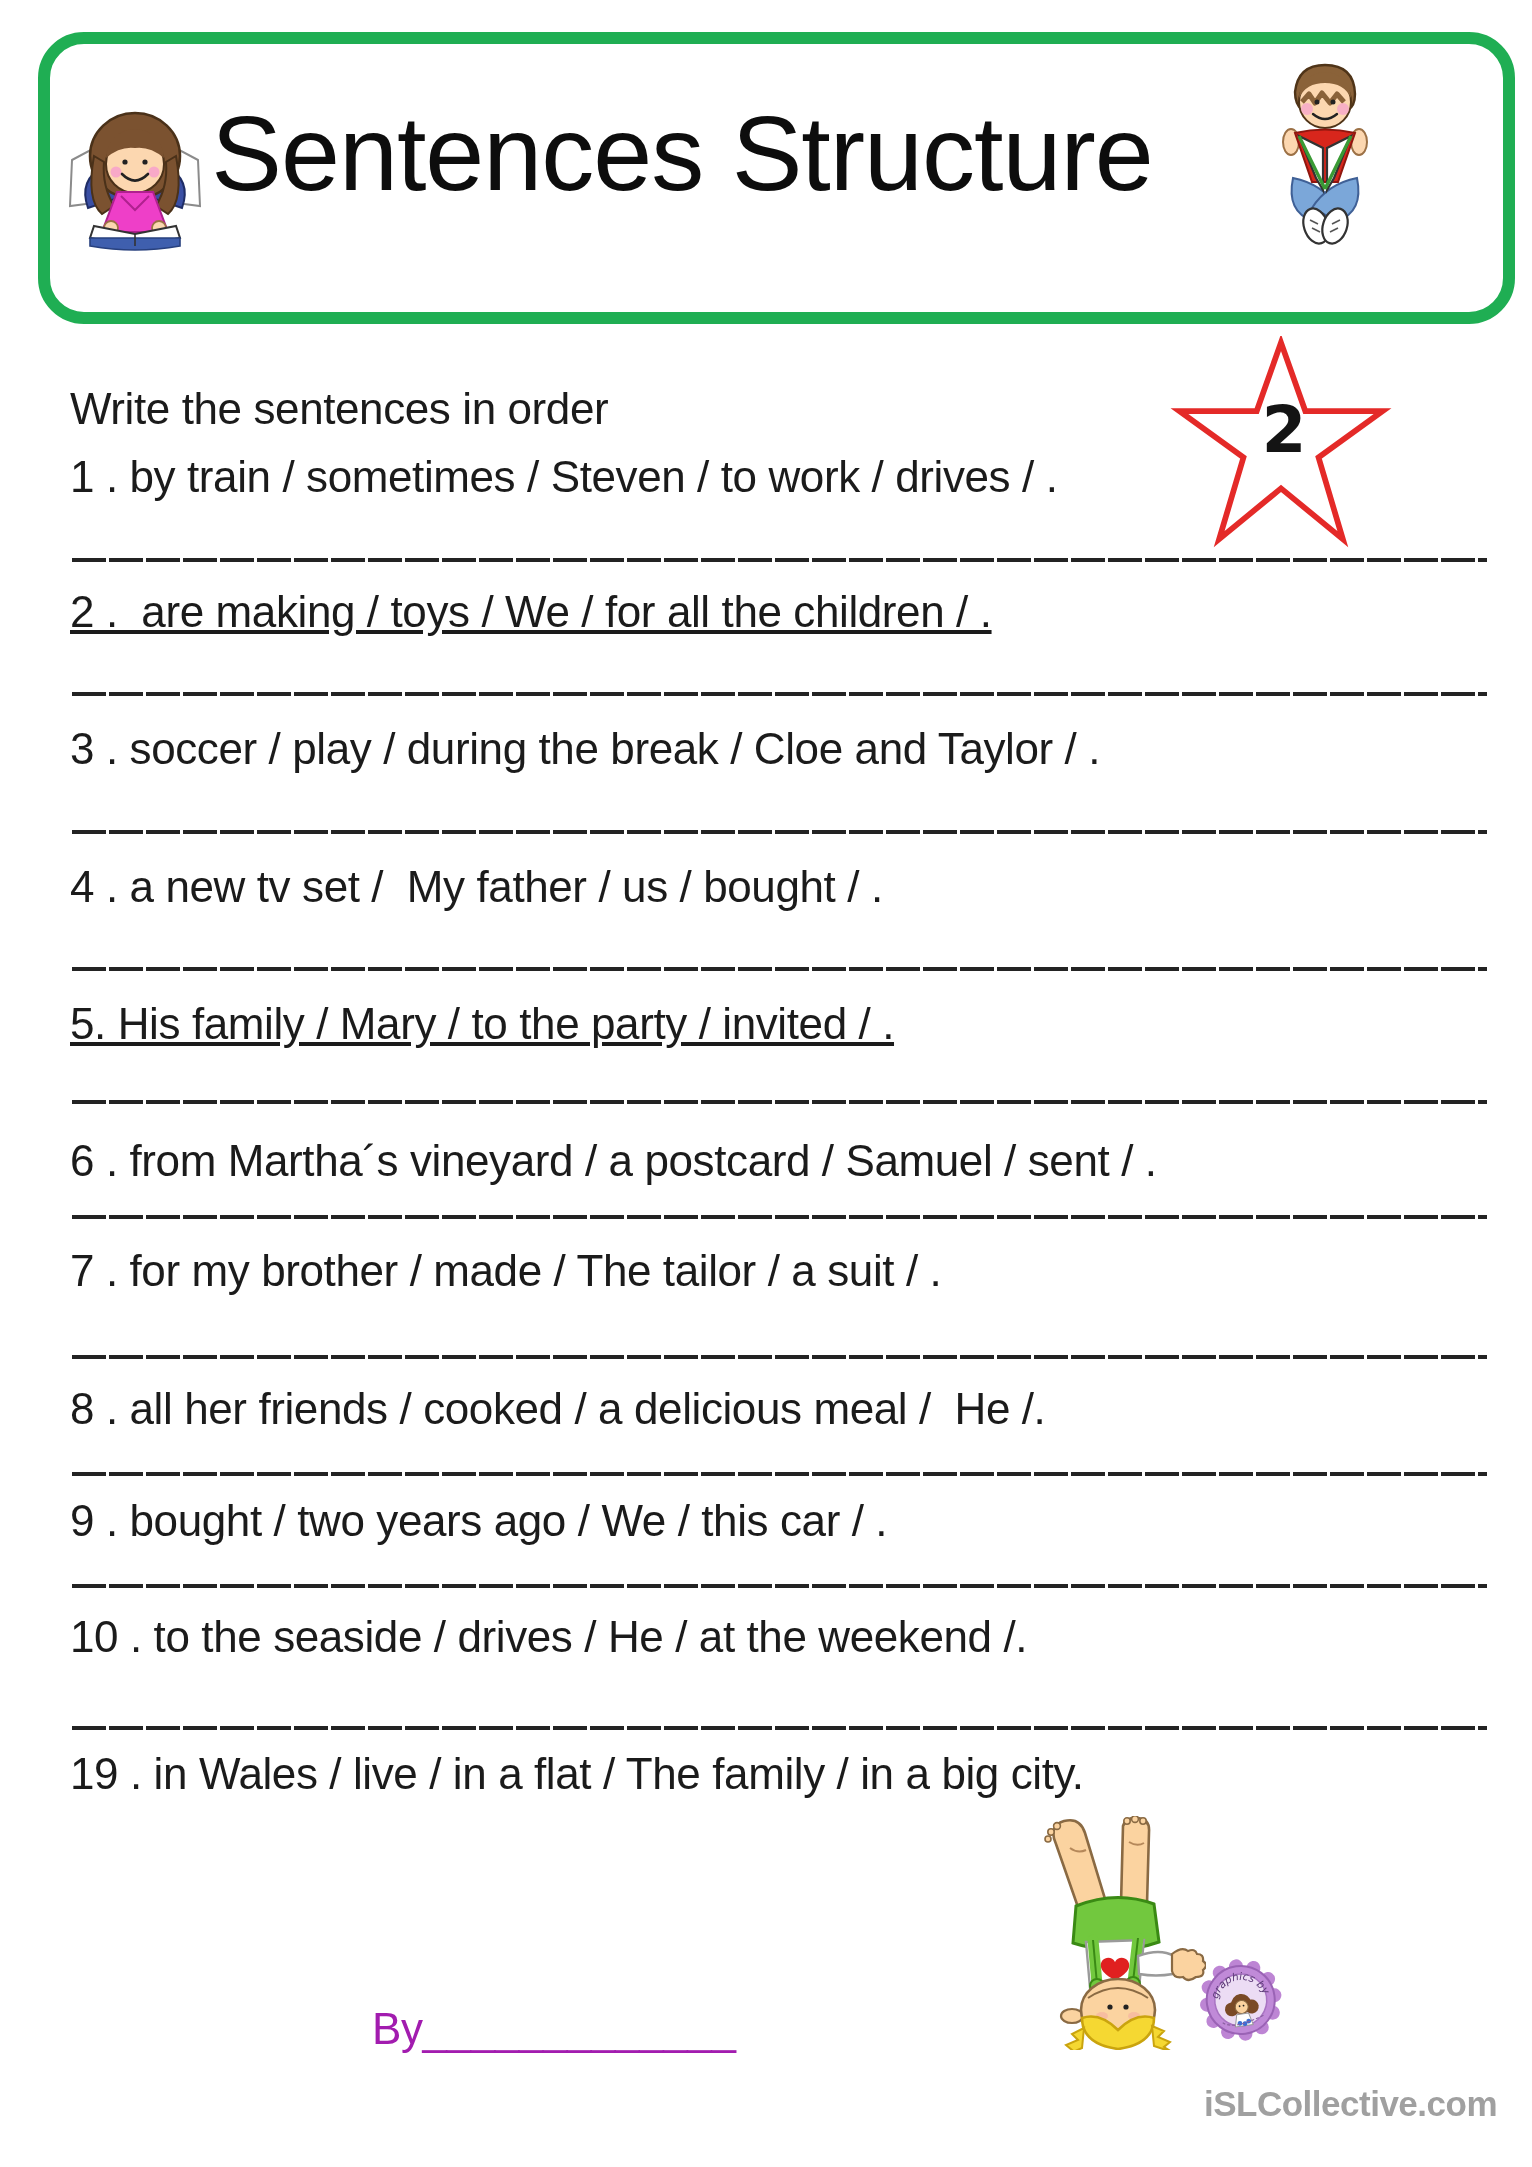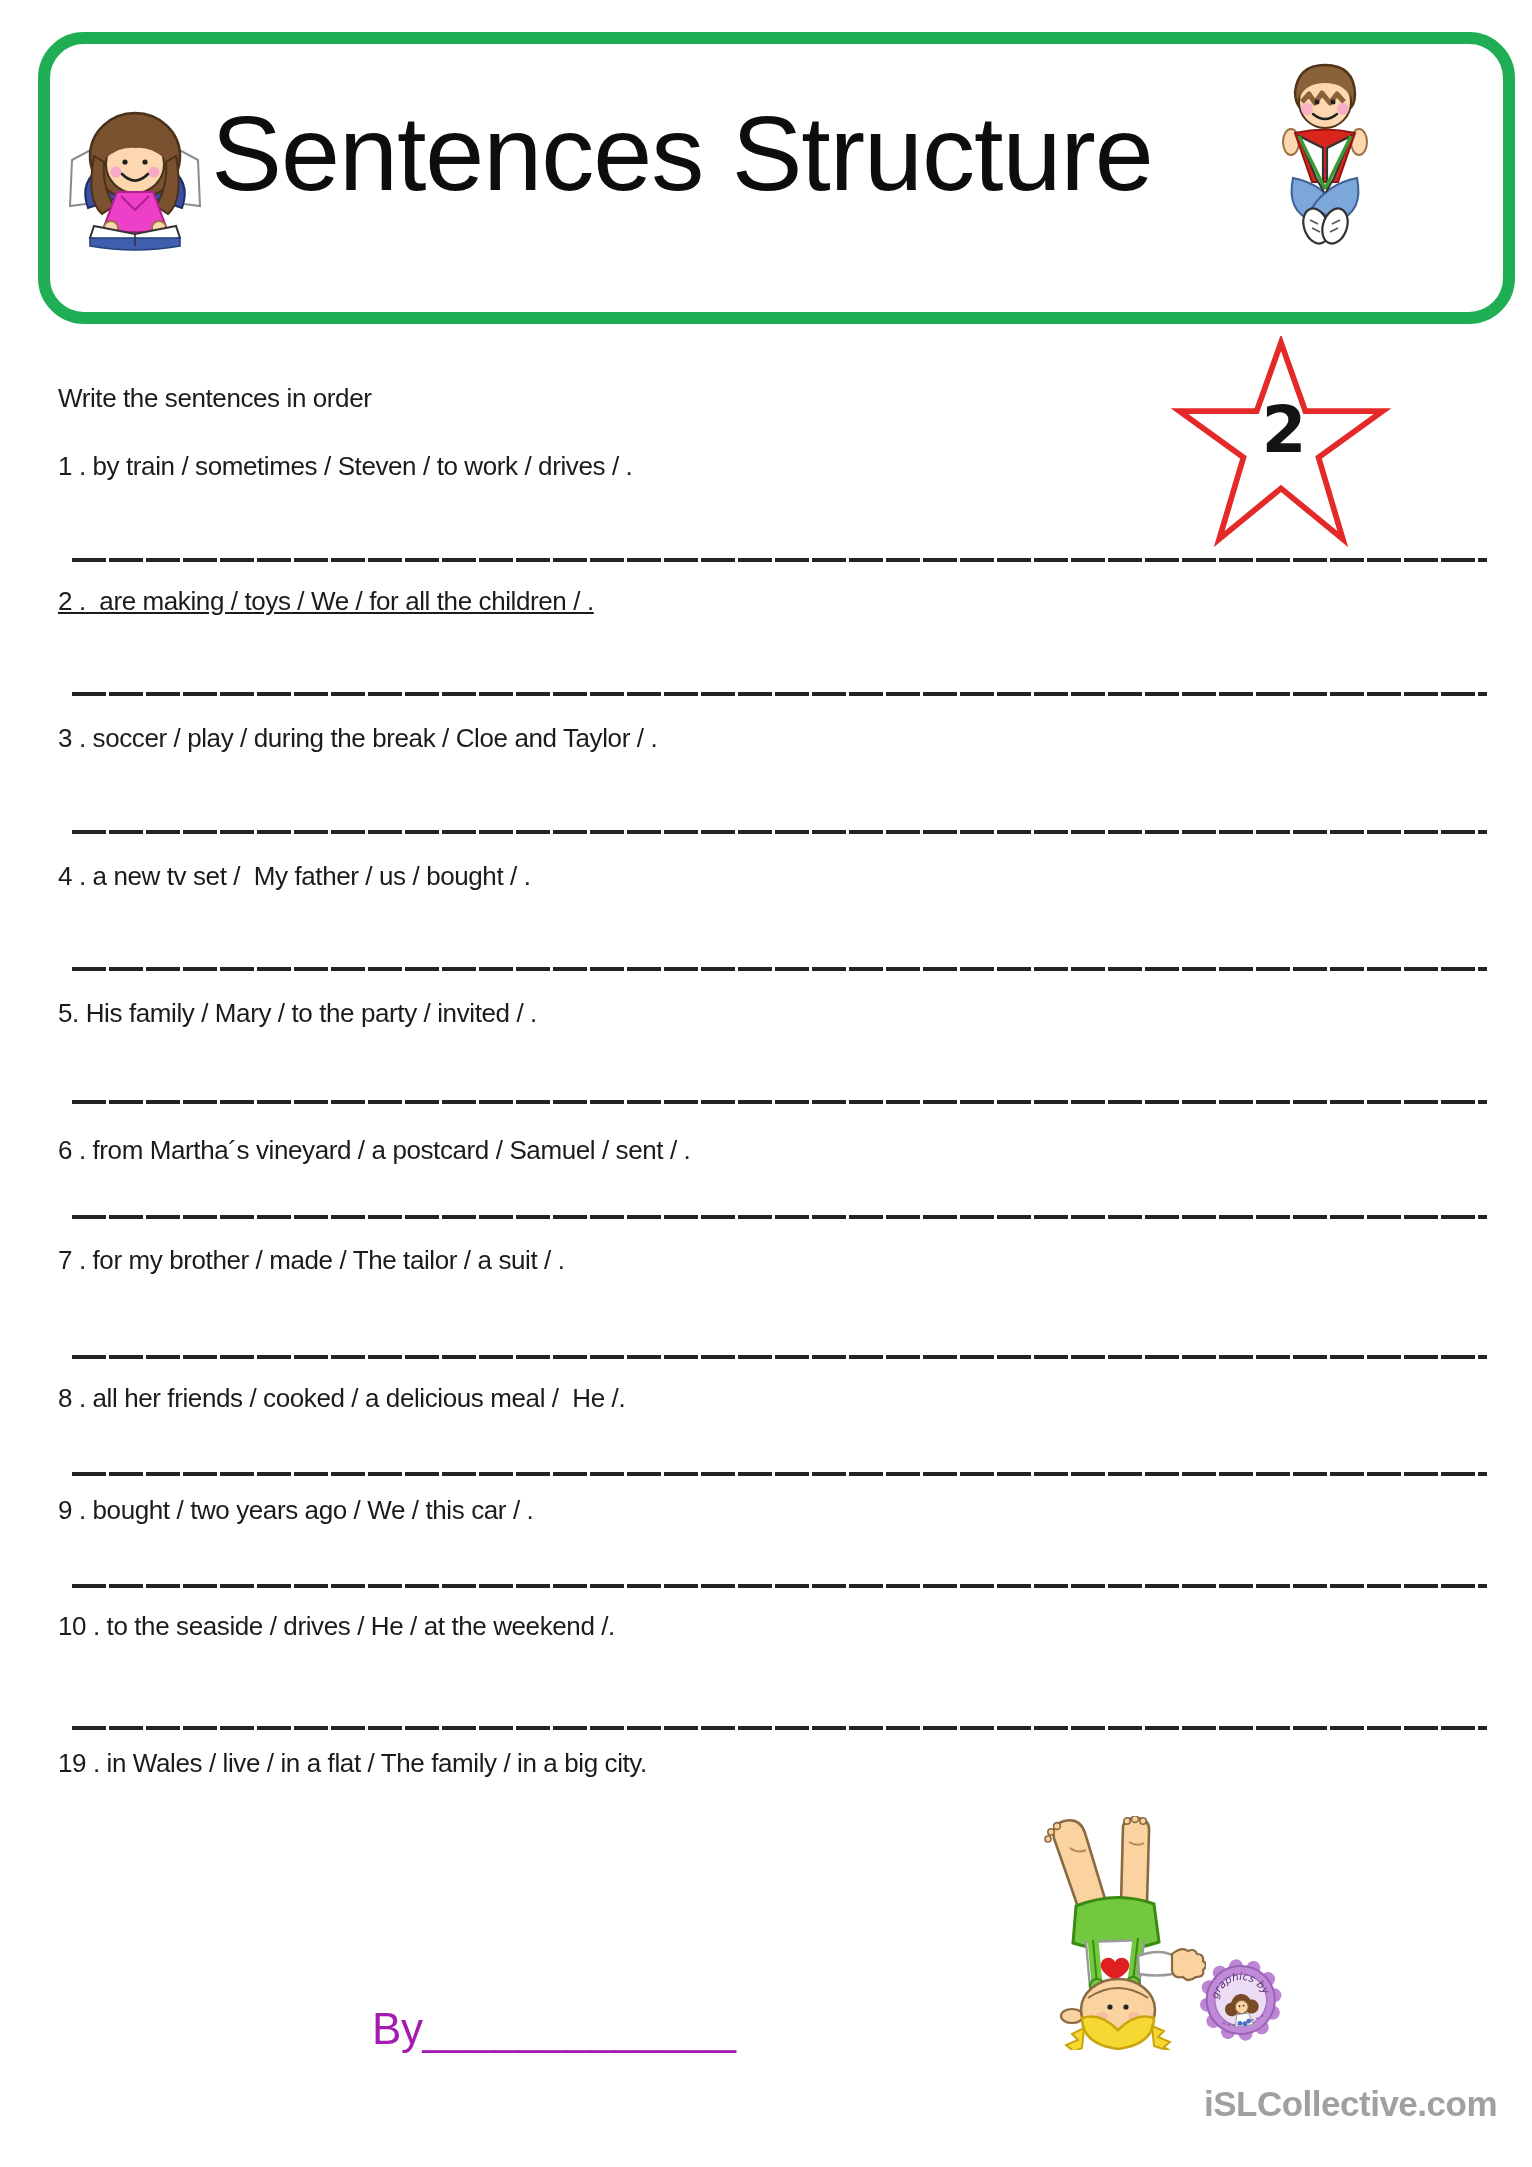--- a/index.html
+++ b/index.html
@@ -31,21 +31,21 @@
   
   .star-wrap{left:1168px;top:336px;width:226px;height:212px;}
   .star-num{
     left:1244px;top:398px;width:80px;text-align:center;
     font-family:"DejaVu Sans", sans-serif;
     font-size:64px;font-weight:700;color:#141414;line-height:1;
   }
 
   
   .ws-text{
-    left:58px;font-size:26px;line-height:1.2;letter-spacing:-0.4px;
+    left:70px;font-size:44px;line-height:1.2;letter-spacing:-0.4px;
     color:var(--text_black);white-space:pre;
   }
   .answer-line{
     left:72px;width:1415px;height:4px;
     background:repeating-linear-gradient(to right,#232323 0 34px,rgba(0,0,0,0) 34px 37px);
   }
 
   
   .by-line{
     left:372px;top:2004px;font-size:44px;letter-spacing:-0.4px;
@@ -150,21 +150,21 @@
 
 <div class="abs ws-text" style="top:586px;text-decoration:underline;">2 .  are making / toys / We / for all the children / .</div>
 <div class="abs answer-line" style="top:692px;"></div>
 
 <div class="abs ws-text" style="top:723px;">3 . soccer / play / during the break / Cloe and Taylor / .</div>
 <div class="abs answer-line" style="top:830px;"></div>
 
 <div class="abs ws-text" style="top:861px;">4 . a new tv set /  My father / us / bought / .</div>
 <div class="abs answer-line" style="top:967px;"></div>
 
-<div class="abs ws-text" style="top:998px;">5. His family / Mary / to the party / invited / .</div>
+<div class="abs ws-text" style="top:998px;text-decoration:underline;">5. His family / Mary / to the party / invited / .</div>
 <div class="abs answer-line" style="top:1100px;"></div>
 
 <div class="abs ws-text" style="top:1135px;">6 . from Martha´s vineyard / a postcard / Samuel / sent / .</div>
 <div class="abs answer-line" style="top:1215px;"></div>
 
 <div class="abs ws-text" style="top:1245px;">7 . for my brother / made / The tailor / a suit / .</div>
 <div class="abs answer-line" style="top:1355px;"></div>
 
 <div class="abs ws-text" style="top:1383px;">8 . all her friends / cooked / a delicious meal /  He /.</div>
 <div class="abs answer-line" style="top:1472px;"></div>

